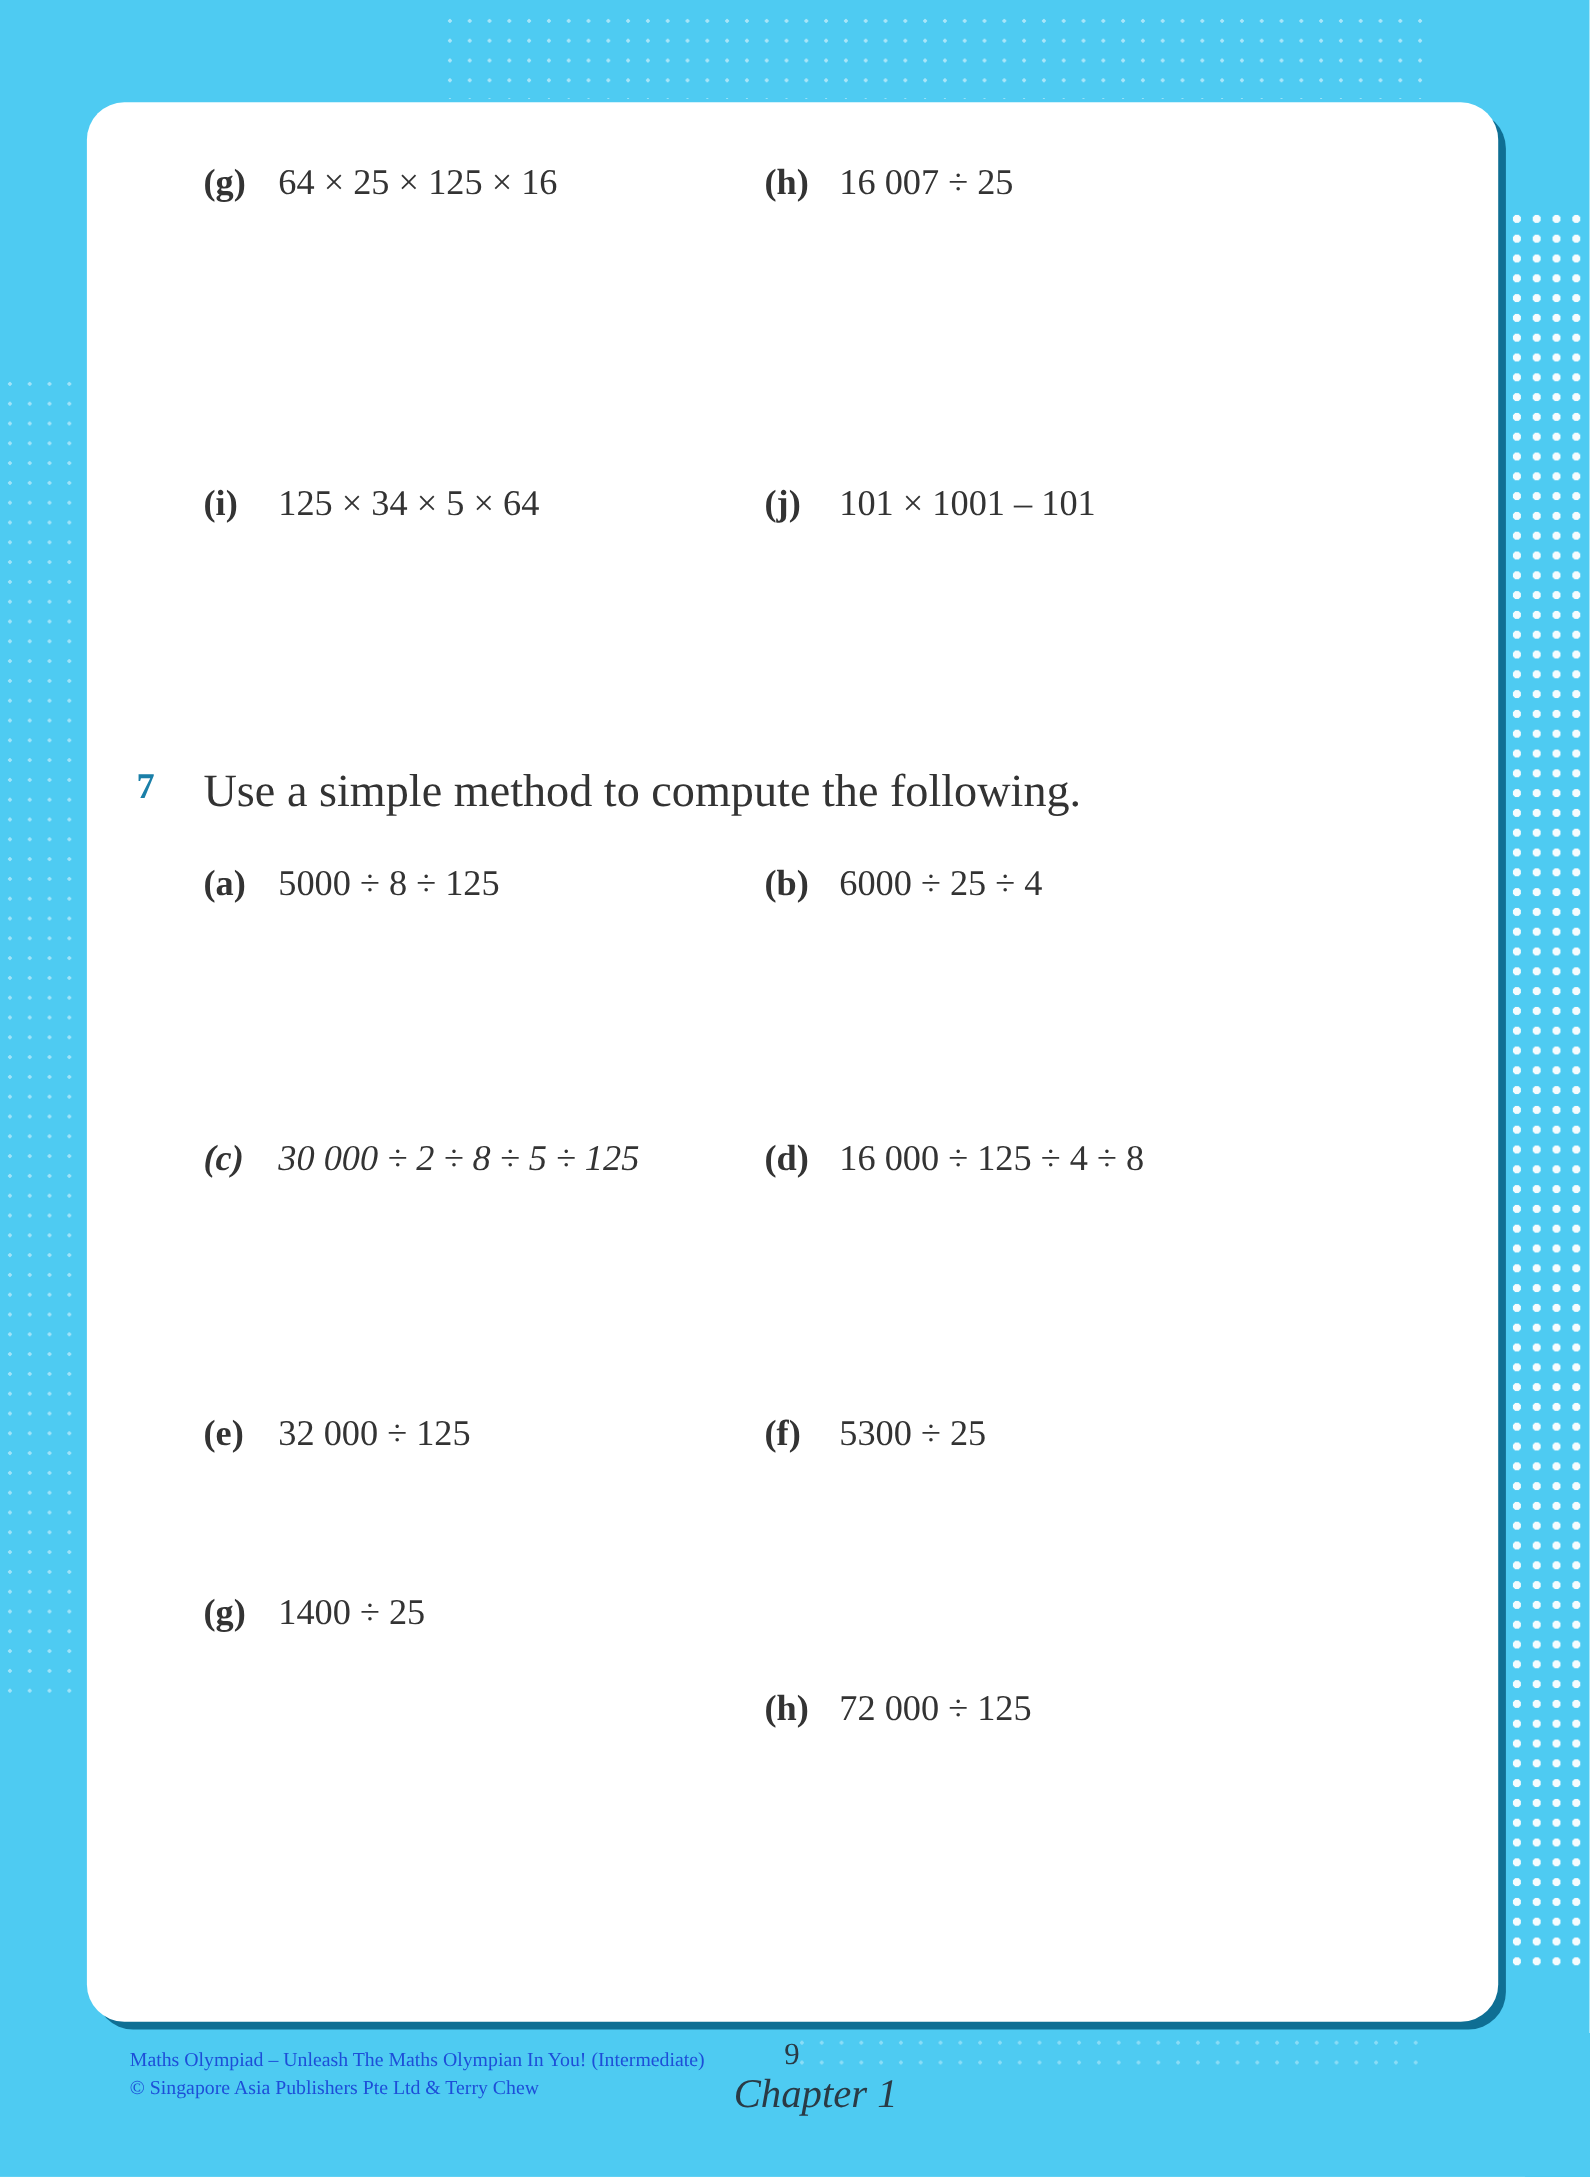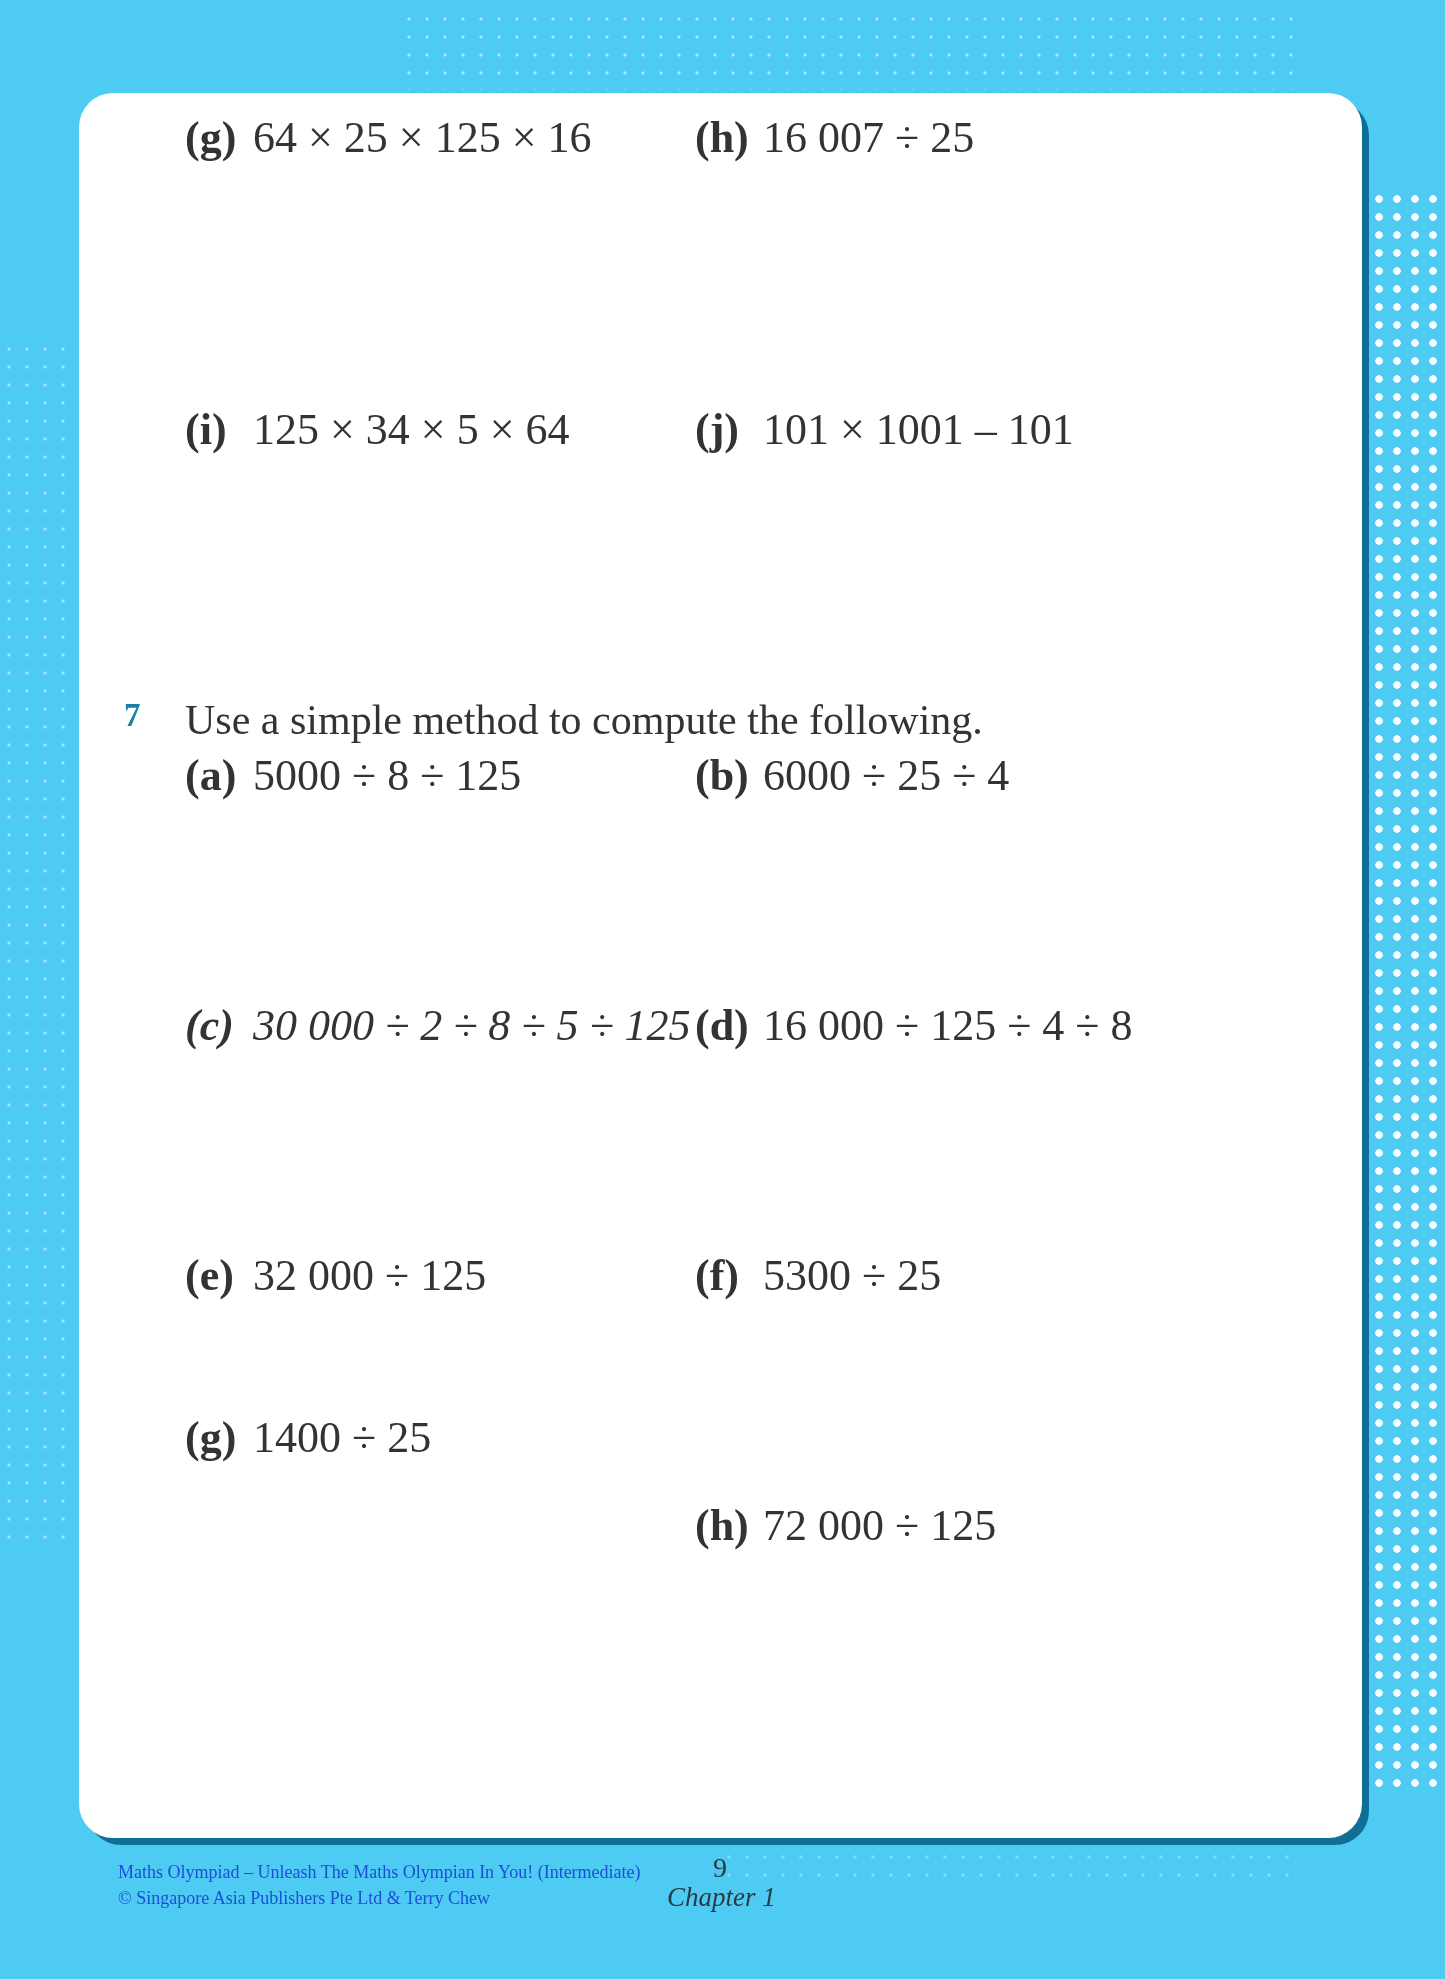--- a/index.html
+++ b/index.html
@@ -36,23 +36,24 @@
     }
     .card {
       position: absolute;
       left: 79px; top: 93px;
       width: 1283px; height: 1745px;
       background: #ffffff;
       border-radius: 34px;
     }
     .q {
       position: absolute;
-      font-size: 44px;
+      font-size: 33px;
       white-space: nowrap;
       color: #333;
+      margin-top: 36px;
     }
     .q .lbl { font-weight: bold; display: inline-block; width: 68px; }
     .qnum {
       position: absolute;
       font-size: 33px;
       font-weight: bold;
       color: #1a7fa8;
     }
     .instr {
       position: absolute;
@@ -66,21 +67,21 @@
       color: #1d4ed8;
       white-space: nowrap;
     }
     .page-num {
       position: absolute;
       font-size: 28px;
       color: #2a3a45;
     }
     .chapter {
       position: absolute;
-      font-size: 27px;
+      font-size: 37px;
       font-style: italic;
       color: #2a3a45;
     }
   </style>
 </head>
 <body>
 
 <div class="dots dots-top"></div>
 <div class="dots dots-left"></div>
 <div class="dots-right dots"></div>

